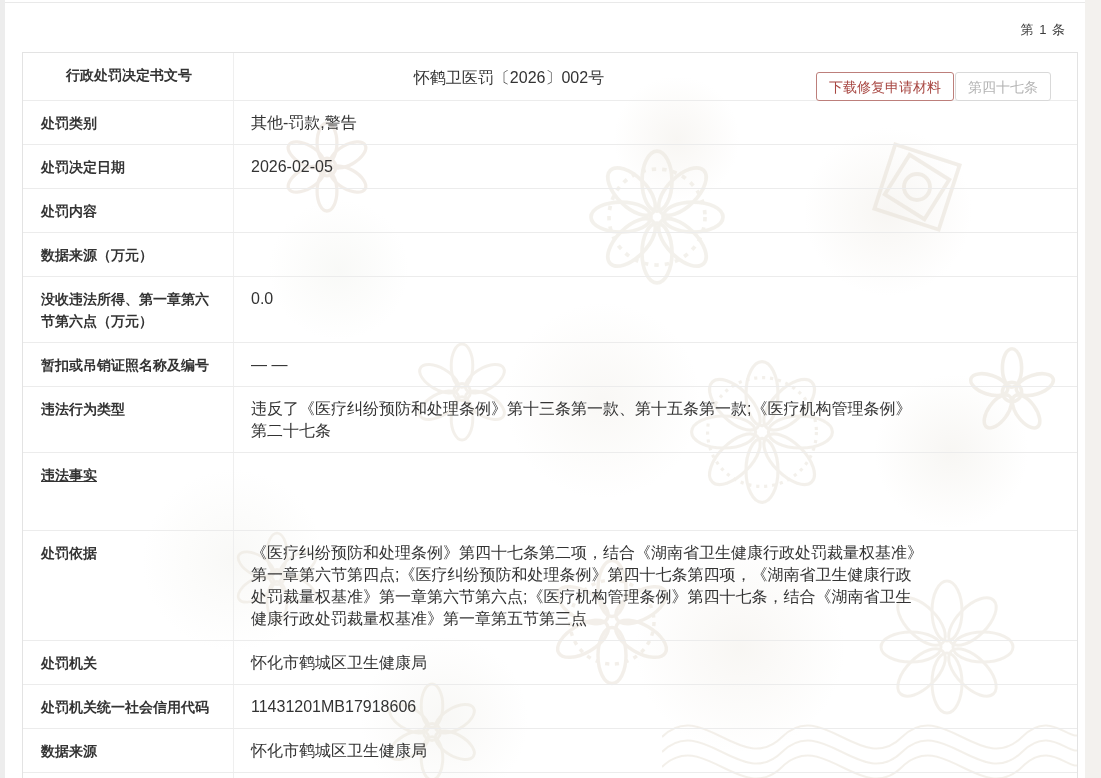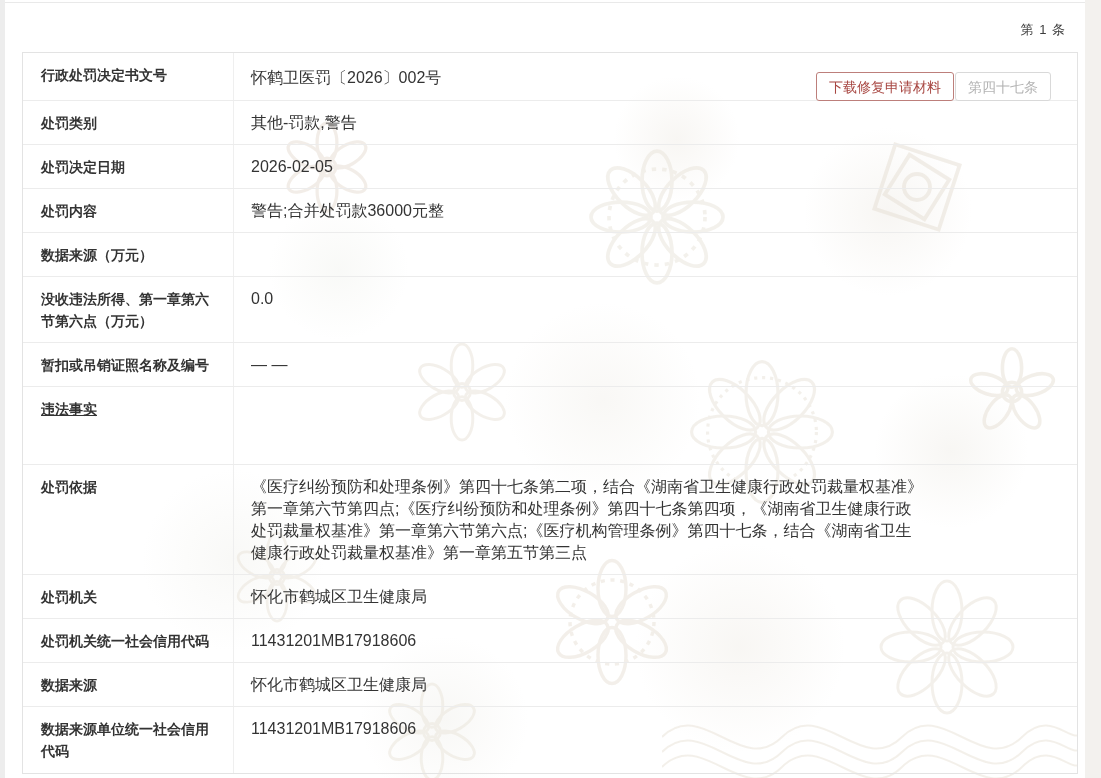--- a/index.html
+++ b/index.html
@@ -34,21 +34,21 @@
     z-index: 2;
   }
   .row {
     display: flex;
     border-bottom: 1px solid #ececec;
     min-height: 43px;
     align-items: stretch;
     position: relative;
   }
   .row:last-child { border-bottom: none; }
-  .row-first { min-height: 48px; }
+  .row-first { min-height: 48px; text-align: center; }
   .row-h64 { min-height: 65px; }
   .row-h78 { min-height: 78px; text-decoration: underline; }
   .row-h84 { min-height: 84px; }
   .row-h66 { min-height: 66px; }
   .cell-label {
     width: 211px; flex: 0 0 211px;
     padding: 11px 16px 10px 18px;
     font-size: 14px; font-weight: 700; line-height: 22px;
     border-right: 1px solid #efefef;
     color: #333;
@@ -243,37 +243,40 @@
     <div class="cell-value">其他-罚款,警告</div>
   </div>
 
   <div class="row">
     <div class="cell-label">处罚决定日期</div>
     <div class="cell-value">2026-02-05</div>
   </div>
 
   <div class="row">
     <div class="cell-label">处罚内容</div>
-    <div class="cell-value">警告;合并处罚款36000元整</div>
   </div>
 
   <div class="row">
     <div class="cell-label">数据来源（万元）</div>
   </div>
 
   <div class="row row-h64">
     <div class="cell-label">没收违法所得、第一章第六节第六点（万元）</div>
     <div class="cell-value">0.0</div>
   </div>
 
   <div class="row">
     <div class="cell-label">暂扣或吊销证照名称及编号</div>
     <div class="cell-value">— —</div>
   </div>
 
+  <div class="row">
+    <div class="cell-label">违法行为类型</div>
+    <div class="cell-value">违反了《医疗纠纷预防和处理条例》第十三条第一款、第十五条第一款;《医疗机构管理条例》第二十七条</div>
+  </div>
 
   <div class="row row-h78">
     <div class="cell-label">违法事实</div>
   </div>
 
   <div class="row row-h84">
     <div class="cell-label">处罚依据</div>
     <div class="cell-value">《医疗纠纷预防和处理条例》第四十七条第二项，结合《湖南省卫生健康行政处罚裁量权基准》第一章第六节第四点;《医疗纠纷预防和处理条例》第四十七条第四项，《湖南省卫生健康行政处罚裁量权基准》第一章第六节第六点;《医疗机构管理条例》第四十七条，结合《湖南省卫生健康行政处罚裁量权基准》第一章第五节第三点</div>
   </div>
 

